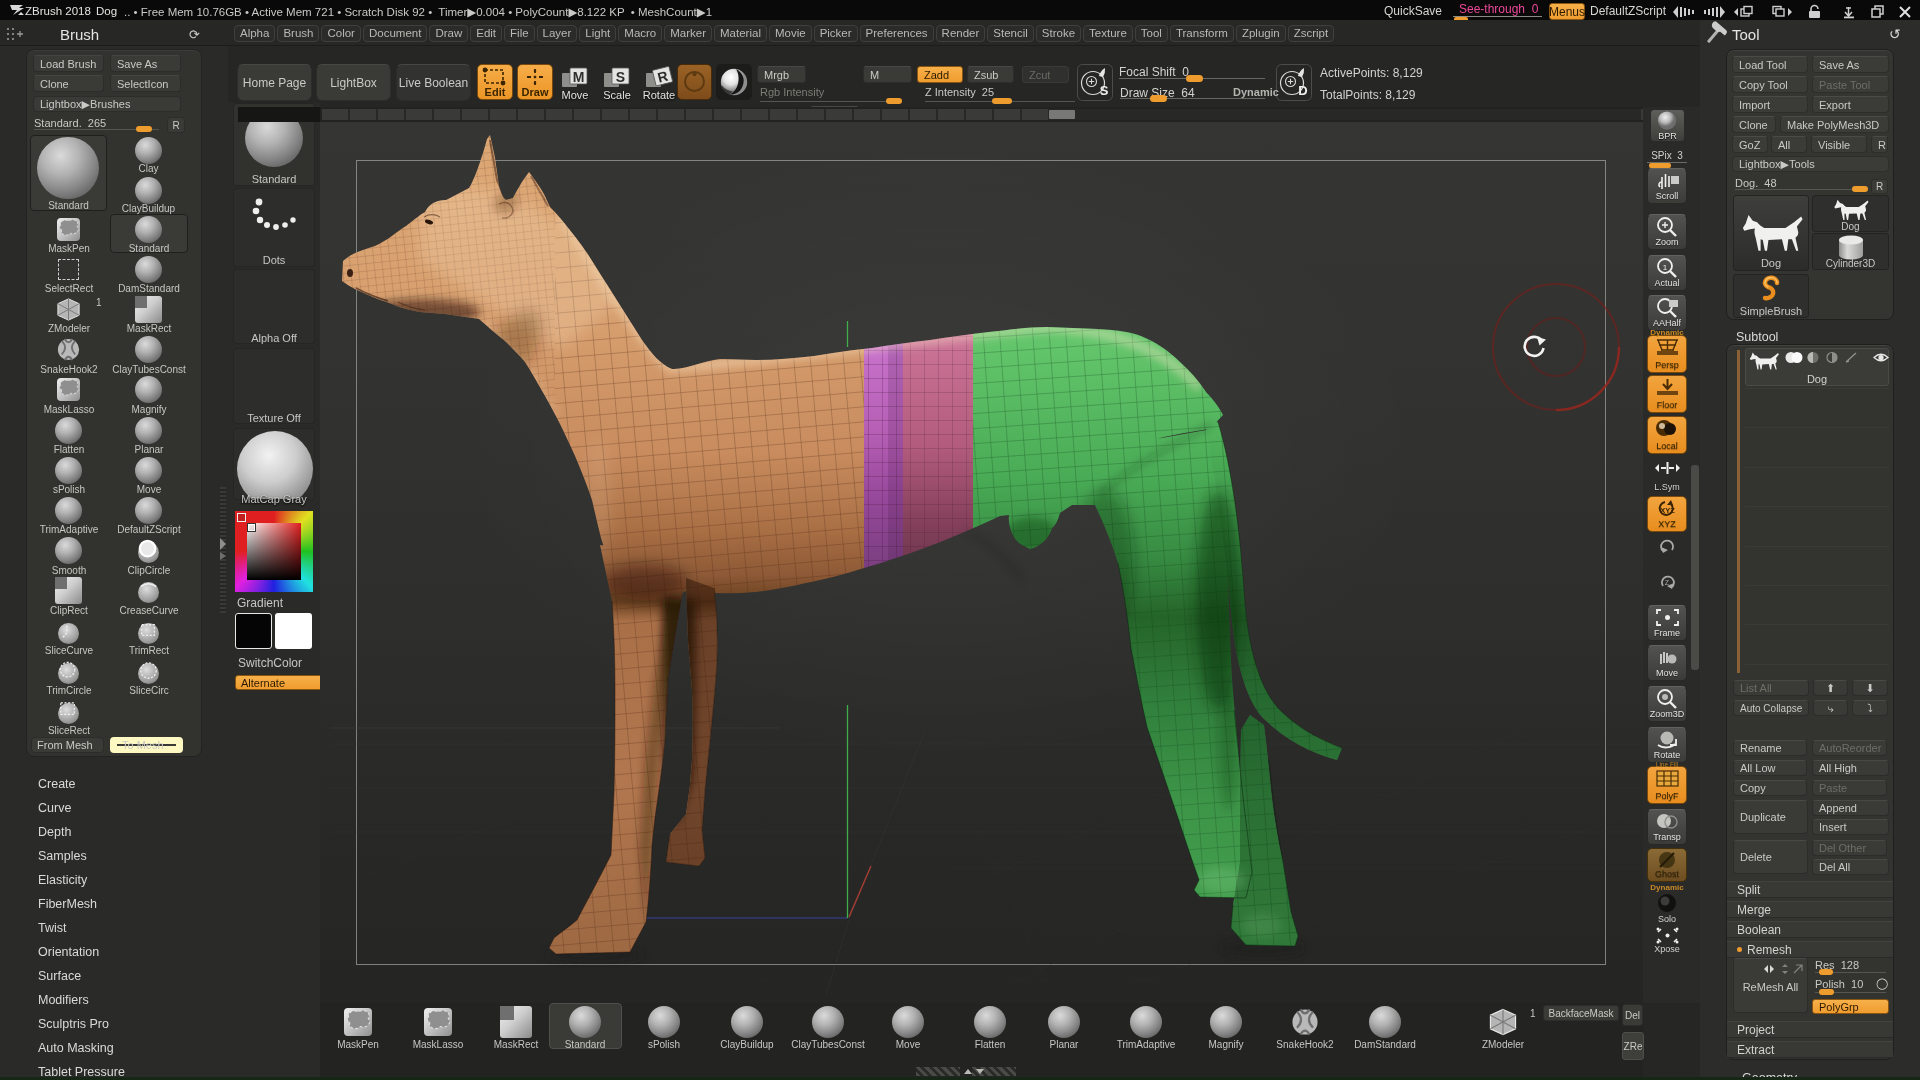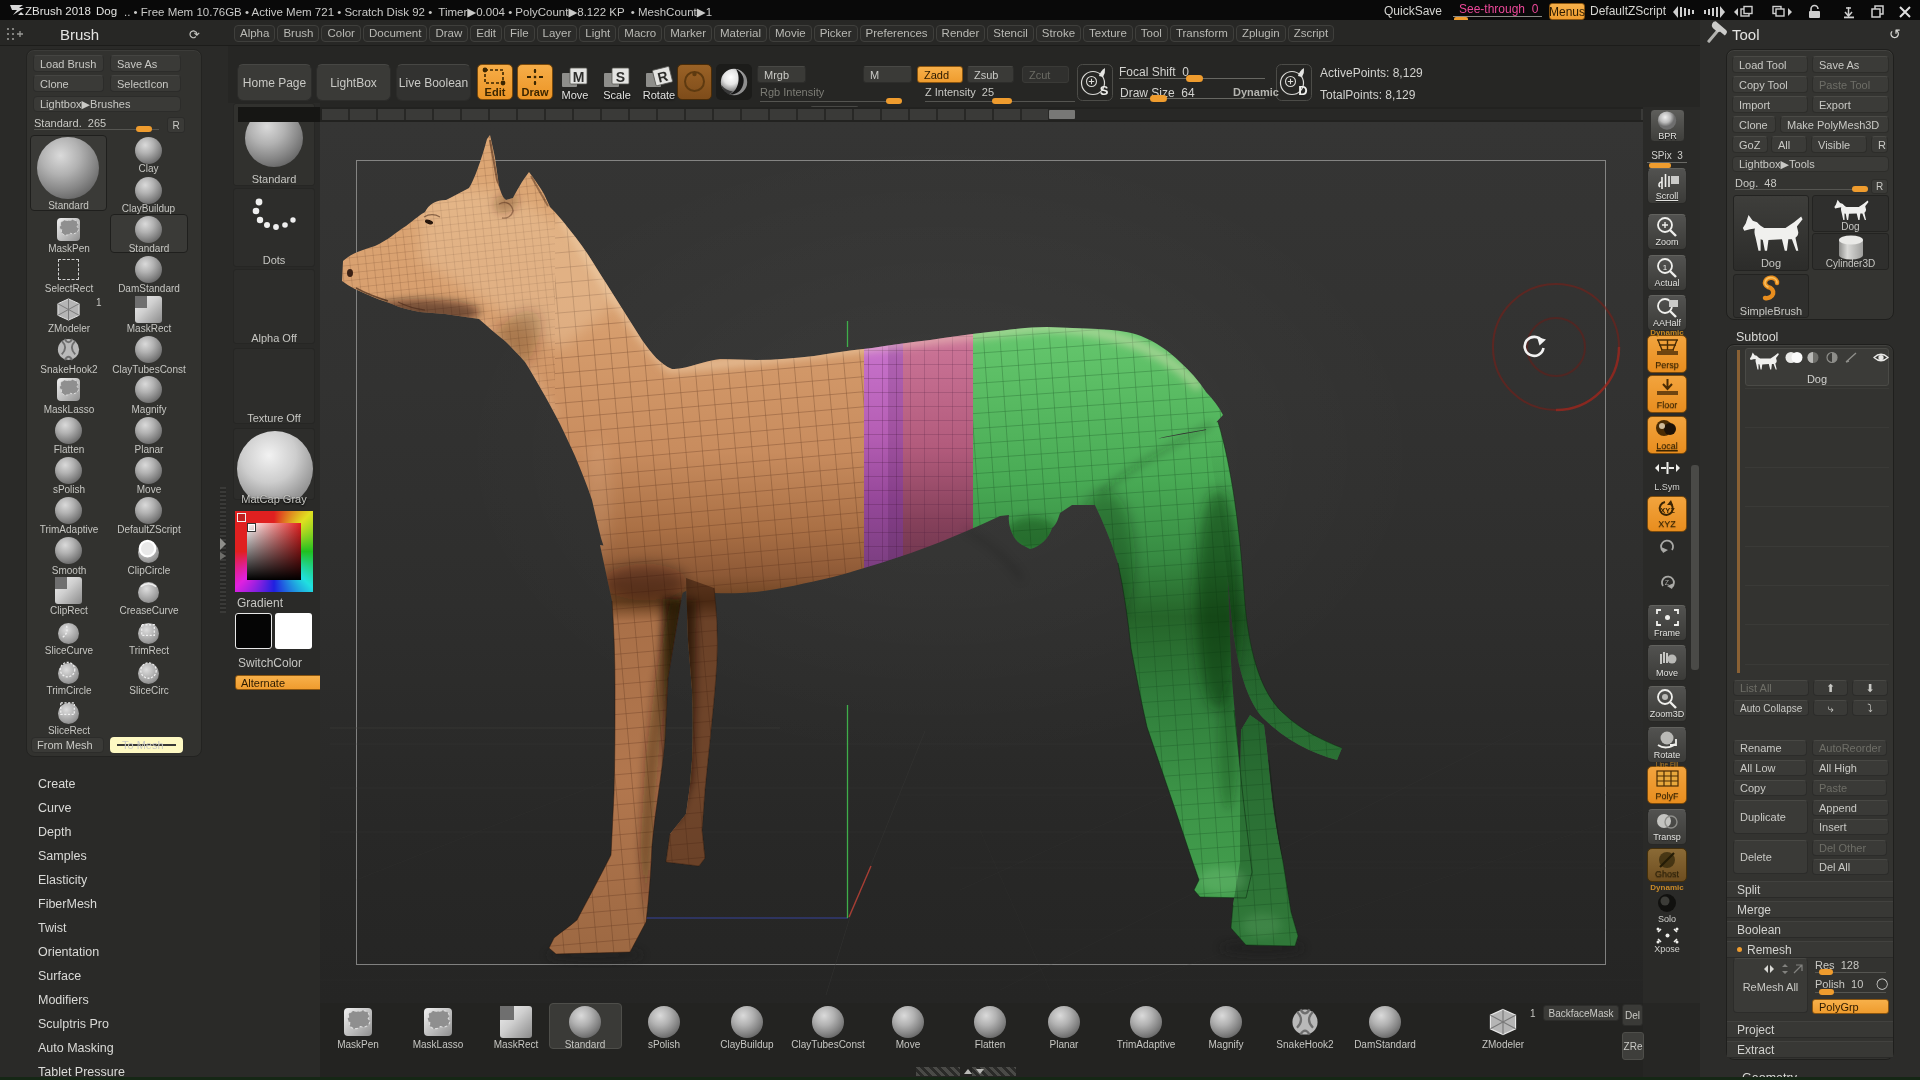--- a/index.html
+++ b/index.html
@@ -519,21 +519,21 @@
 <div style="left:1647px;top:162px;width:40px;height:1px;background:#6a6a66;"></div>
 <div style="left:1649px;top:163px;width:22px;height:5px;background:#ef9c2e;border-radius:2px;"></div>
 <div style="left:1647px;top:168px;width:40px;height:36px;background:linear-gradient(#525250,#3b3b38);border:1px solid #282826;border-top-color:#62625e;border-radius:5px;"></div>
 <svg style="left:1653px;top:169px" width="29" height="24" viewBox="0 0 29 24" preserveAspectRatio="xMidYMin meet">
     <g stroke="#efefec" stroke-width="1.6" fill="none">
       <path d="M9 20 V8 M12.5 18 V5 M16 18 V7"></path>
       <path d="M9 13 C6 13 5 16 7 18"></path>
       <rect x="18" y="7" width="8" height="8" fill="#cacac8" stroke="none"></rect>
     </g>
   </svg>
-<div style="left:1645px;top:191px;width:44px;text-align:center;font-size:9px;color:#e2e2df;text-shadow:0 1px 1px rgba(0,0,0,0.4);text-decoration:underline;">Scroll</div>
+<div style="left:1645px;top:191px;width:44px;text-align:center;font-size:9px;color:#e2e2df;text-shadow:0 1px 1px rgba(0,0,0,0.4);">Scroll</div>
 <div style="left:1647px;top:214px;width:40px;height:36px;background:linear-gradient(#525250,#3b3b38);border:1px solid #282826;border-top-color:#62625e;border-radius:5px;"></div>
 <svg style="left:1653px;top:215px" width="29" height="24" viewBox="0 0 29 24" preserveAspectRatio="xMidYMin meet">
     <circle cx="12" cy="10" r="7" fill="none" stroke="#efefec" stroke-width="1.8"></circle>
     <path d="M17 15 L23 21" stroke="#efefec" stroke-width="2.4"></path>
     <path d="M12 7 v6 M9 10 h6" stroke="#efefec" stroke-width="1.4"></path>
   </svg>
 <div style="left:1645px;top:237px;width:44px;text-align:center;font-size:9px;color:#e2e2df;text-shadow:0 1px 1px rgba(0,0,0,0.4);">Zoom</div>
 <div style="left:1647px;top:255px;width:40px;height:36px;background:linear-gradient(#525250,#3b3b38);border:1px solid #282826;border-top-color:#62625e;border-radius:5px;"></div>
 <svg style="left:1653px;top:256px" width="29" height="24" viewBox="0 0 29 24" preserveAspectRatio="xMidYMin meet">
     <circle cx="12" cy="10" r="7" fill="none" stroke="#efefec" stroke-width="1.8"></circle>
@@ -562,21 +562,21 @@
     <path d="M14.5 3 V12 M10 8 L14.5 13 L19 8" stroke="#4a2c04" stroke-width="2" fill="none"></path>
     <rect x="4" y="15" width="21" height="4" fill="#6e4410"></rect>
   </svg>
 <div style="left:1645px;top:400px;width:44px;text-align:center;font-size:9px;color:#3a2500;text-shadow:0 1px 1px rgba(0,0,0,0.4);">Floor</div>
 <div style="left:1647px;top:416px;width:40px;height:38px;background:linear-gradient(#f2a43e,#e88d1e);border:1px solid #7a4a0c;border-radius:5px;"></div>
 <svg style="left:1653px;top:417px" width="29" height="26" viewBox="0 0 29 26" preserveAspectRatio="xMidYMin meet">
     <circle cx="11" cy="11" r="8" fill="#4a2c04"></circle>
     <circle cx="17" cy="12" r="6" fill="#1c1208"></circle>
     <circle cx="9" cy="9" r="3" fill="#f0e0c0" opacity="0.8"></circle>
   </svg>
-<div style="left:1645px;top:441px;width:44px;text-align:center;font-size:9px;color:#3a2500;text-shadow:0 1px 1px rgba(0,0,0,0.4);text-decoration:underline;">Local</div>
+<div style="left:1645px;top:441px;width:44px;text-align:center;font-size:9px;color:#3a2500;text-shadow:0 1px 1px rgba(0,0,0,0.4);">Local</div>
 <svg style="left:1653px;top:458px" width="29" height="26" viewBox="0 0 29 26" preserveAspectRatio="xMidYMin meet">
     <g fill="#efefec">
       <path d="M6 6 L2 10 L6 14 Z"></path>
       <path d="M23 6 L27 10 L23 14 Z"></path>
       <rect x="8" y="9" width="5" height="2"></rect>
       <rect x="16" y="9" width="5" height="2"></rect>
       <rect x="13.5" y="4" width="2" height="12"></rect>
     </g>
   </svg>
 <div style="left:1645px;top:482px;width:44px;text-align:center;font-size:9px;color:#d2d2cf;text-shadow:0 1px 1px rgba(0,0,0,0.4);">L.Sym</div>

